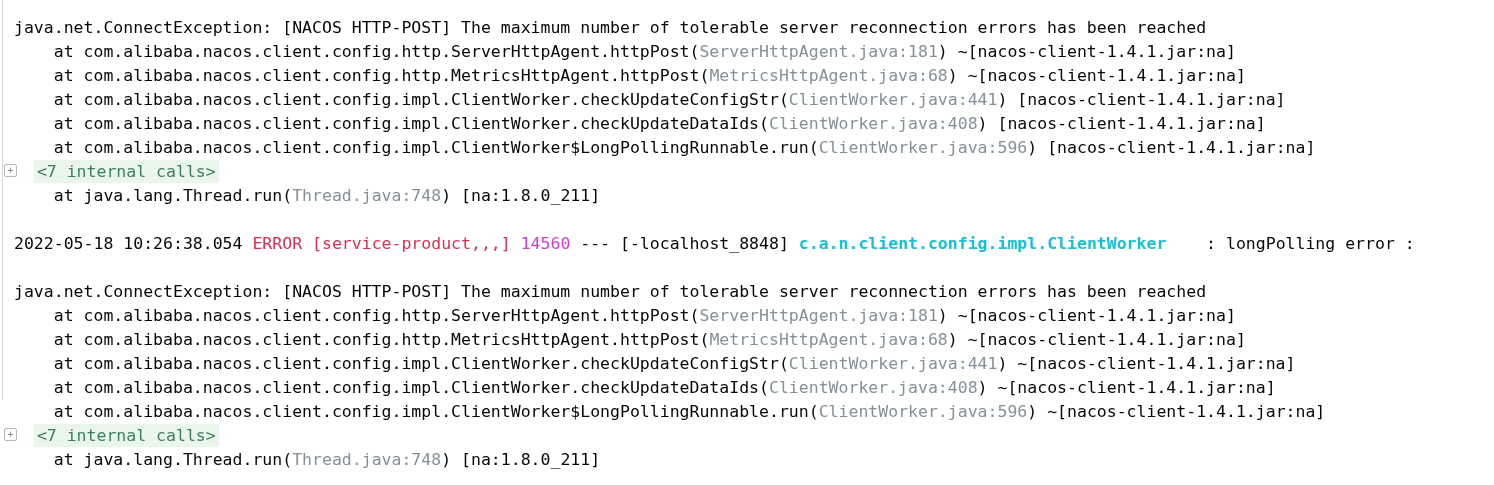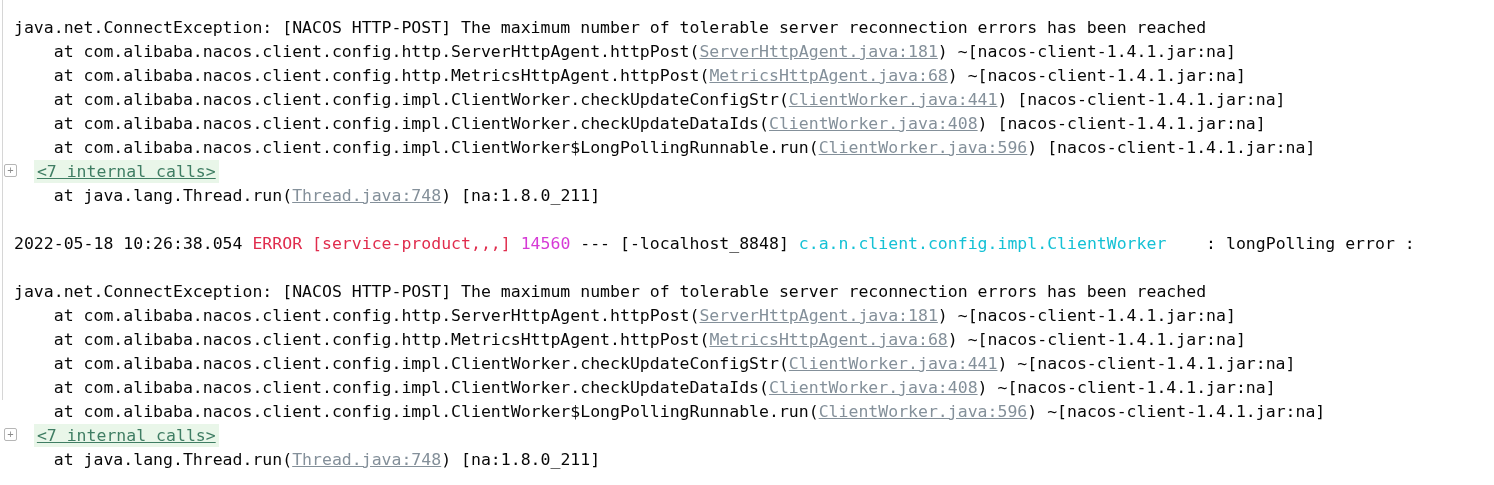--- a/index.html
+++ b/index.html
@@ -13,27 +13,27 @@
     font-family:"DejaVu Sans Mono",monospace;
   }
   .console{position:relative;width:1494px;height:400px;background:var(--bg);}
   .gutter-line{position:absolute;left:2px;top:0;width:1px;height:100%;background:var(--gutter);}
   .output{
     position:absolute;left:14px;top:16px;right:0;
     font-size:16.5px;line-height:24px;white-space:pre;color:var(--text);
   }
   .console-line{height:24px;min-height:24px;}
   .seg-plain{color:var(--text);}
-  .seg-link{color:var(--link);text-decoration:underline;cursor:pointer;}
+  .seg-link{color:var(--link);cursor:pointer;}
   .seg-error{color:var(--error);margin-top:8px;}
   .seg-pid{color:var(--pid);}
-  .seg-logger{color:var(--logger);}
+  .seg-logger{color:var(--logger);font-weight:bold;}
   .seg-fold{
     color:var(--fold-text);background:var(--fold-bg);
-    padding:2px 3px;cursor:pointer;text-decoration:underline;
+    padding:2px 3px;cursor:pointer;
   }
   .fold-icon{
     position:absolute;left:4px;width:13px;height:13px;box-sizing:border-box;
     border:1px solid #b6b6b6;border-radius:2px;background:#fff;
     color:#8a8a8a;font-family:"Liberation Sans",sans-serif;
     font-size:11px;line-height:10px;text-align:center;cursor:pointer;
   }
 </style>
 </head>
 <body>

